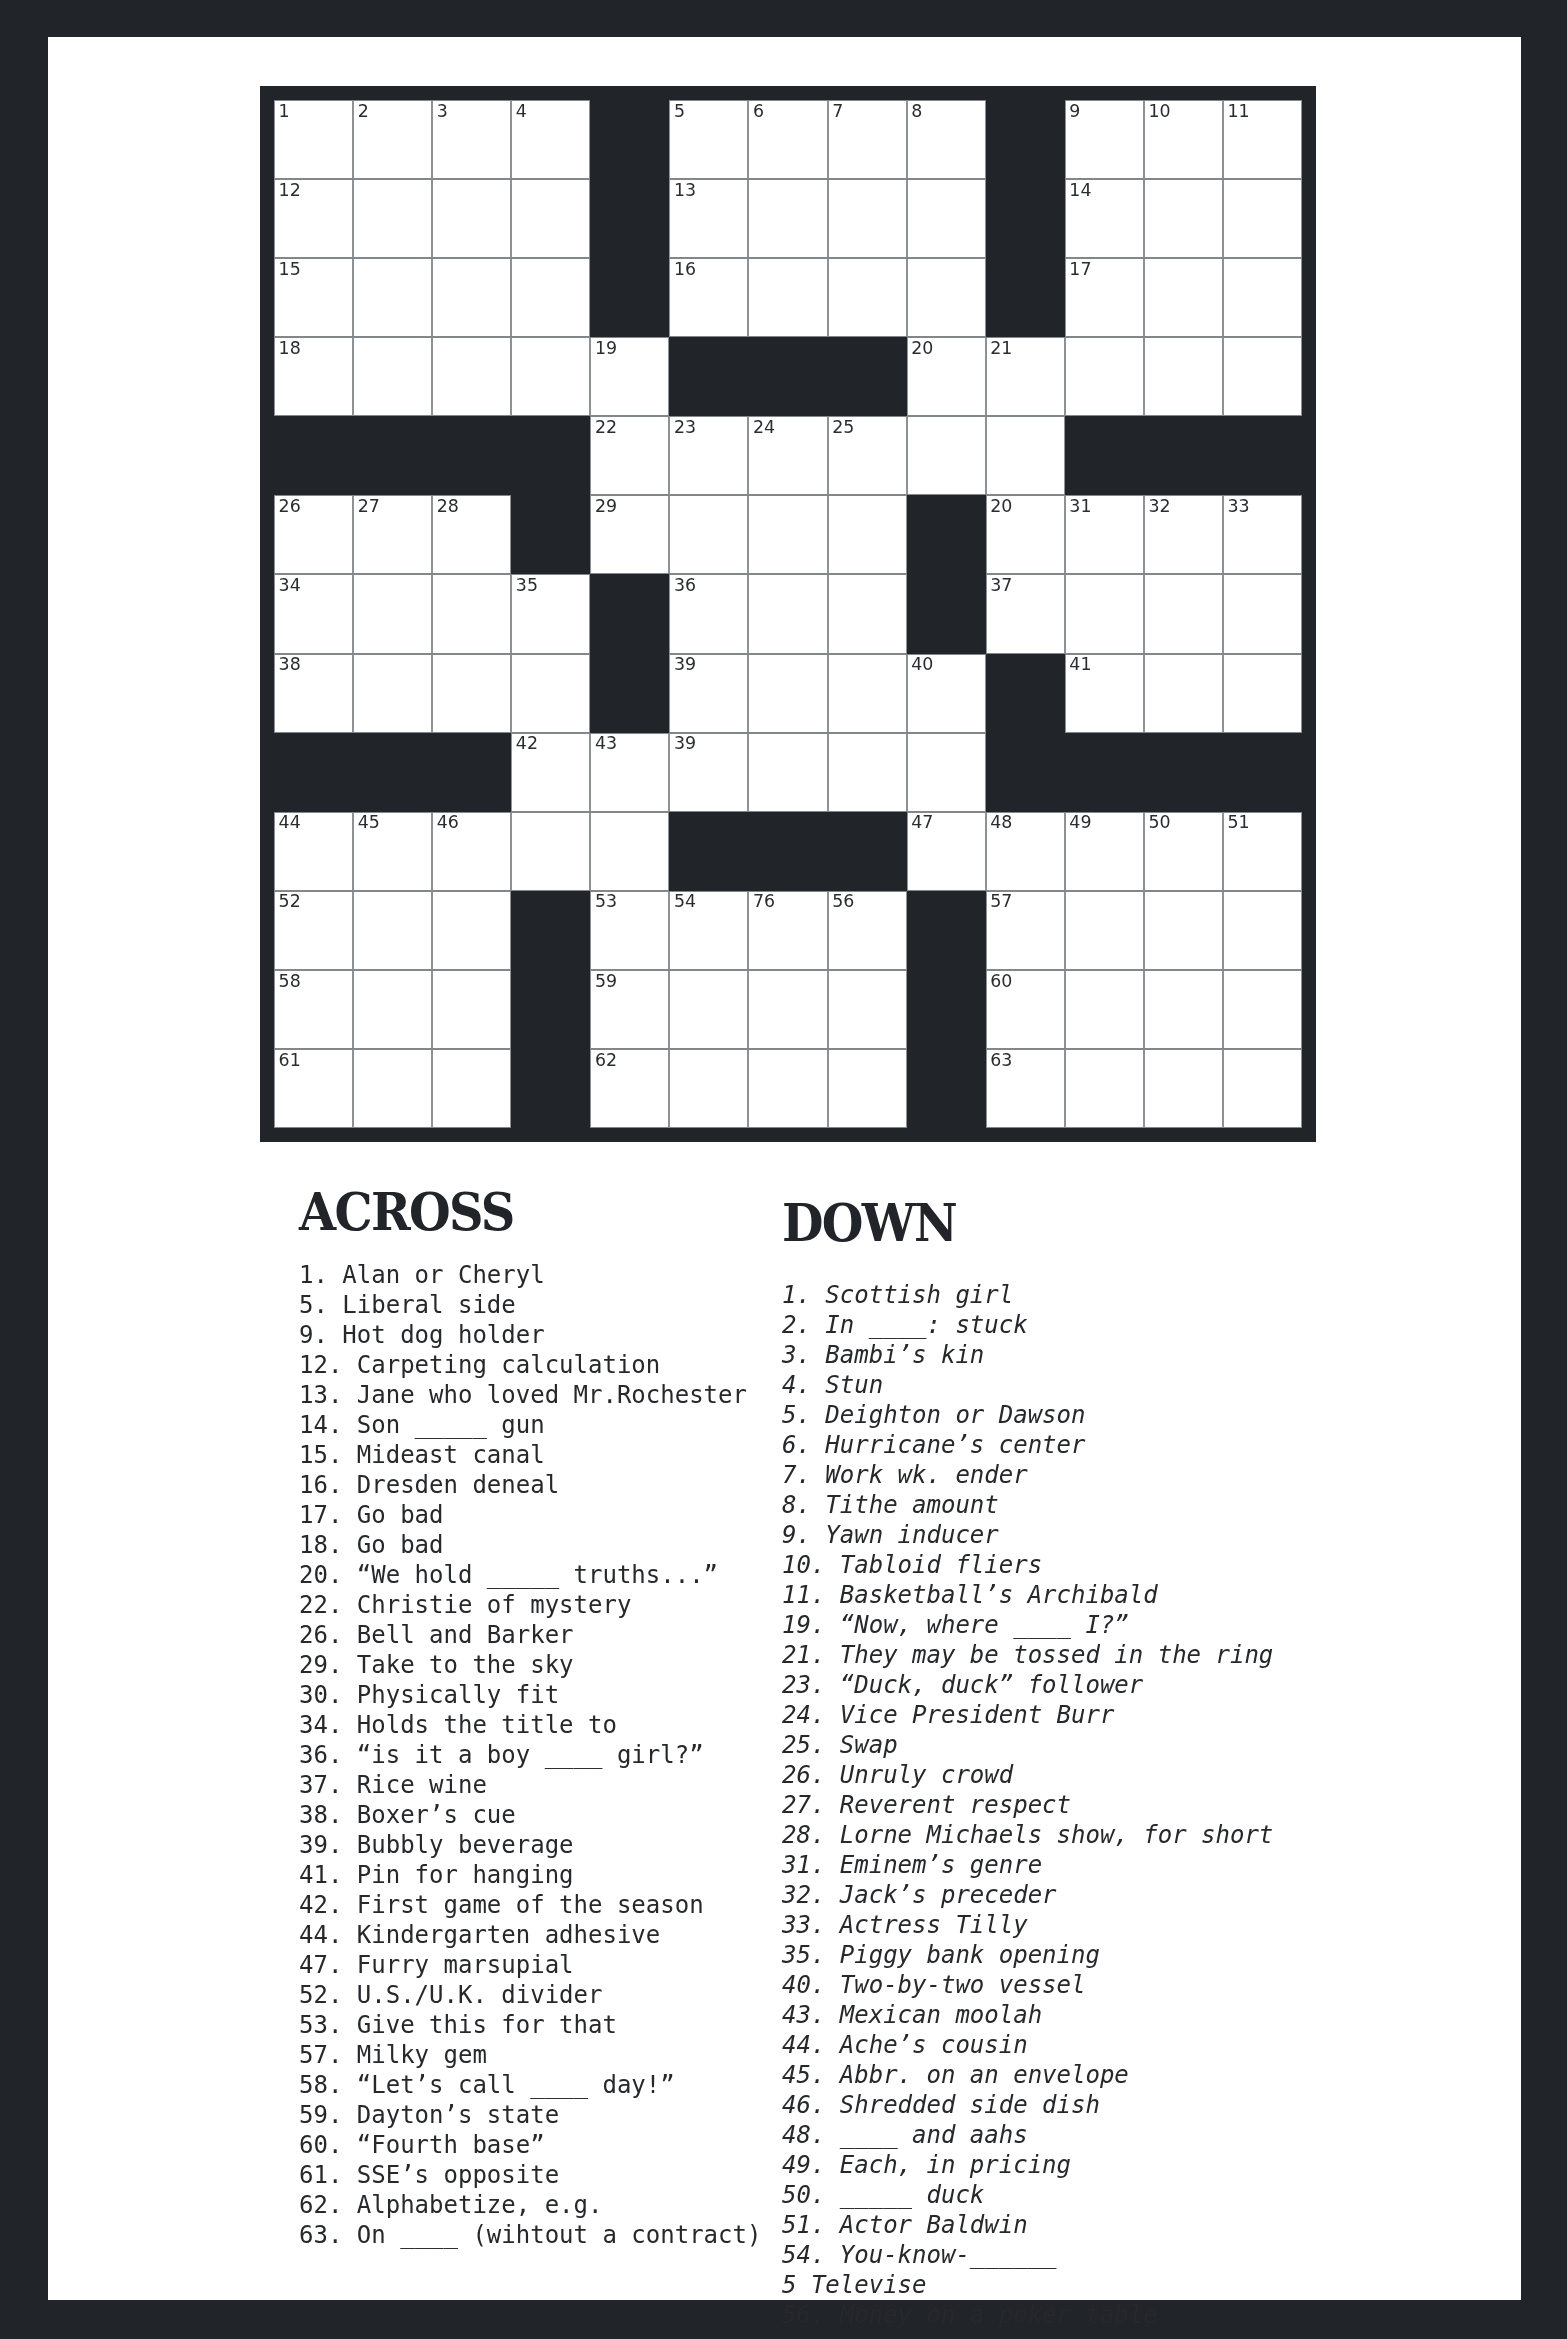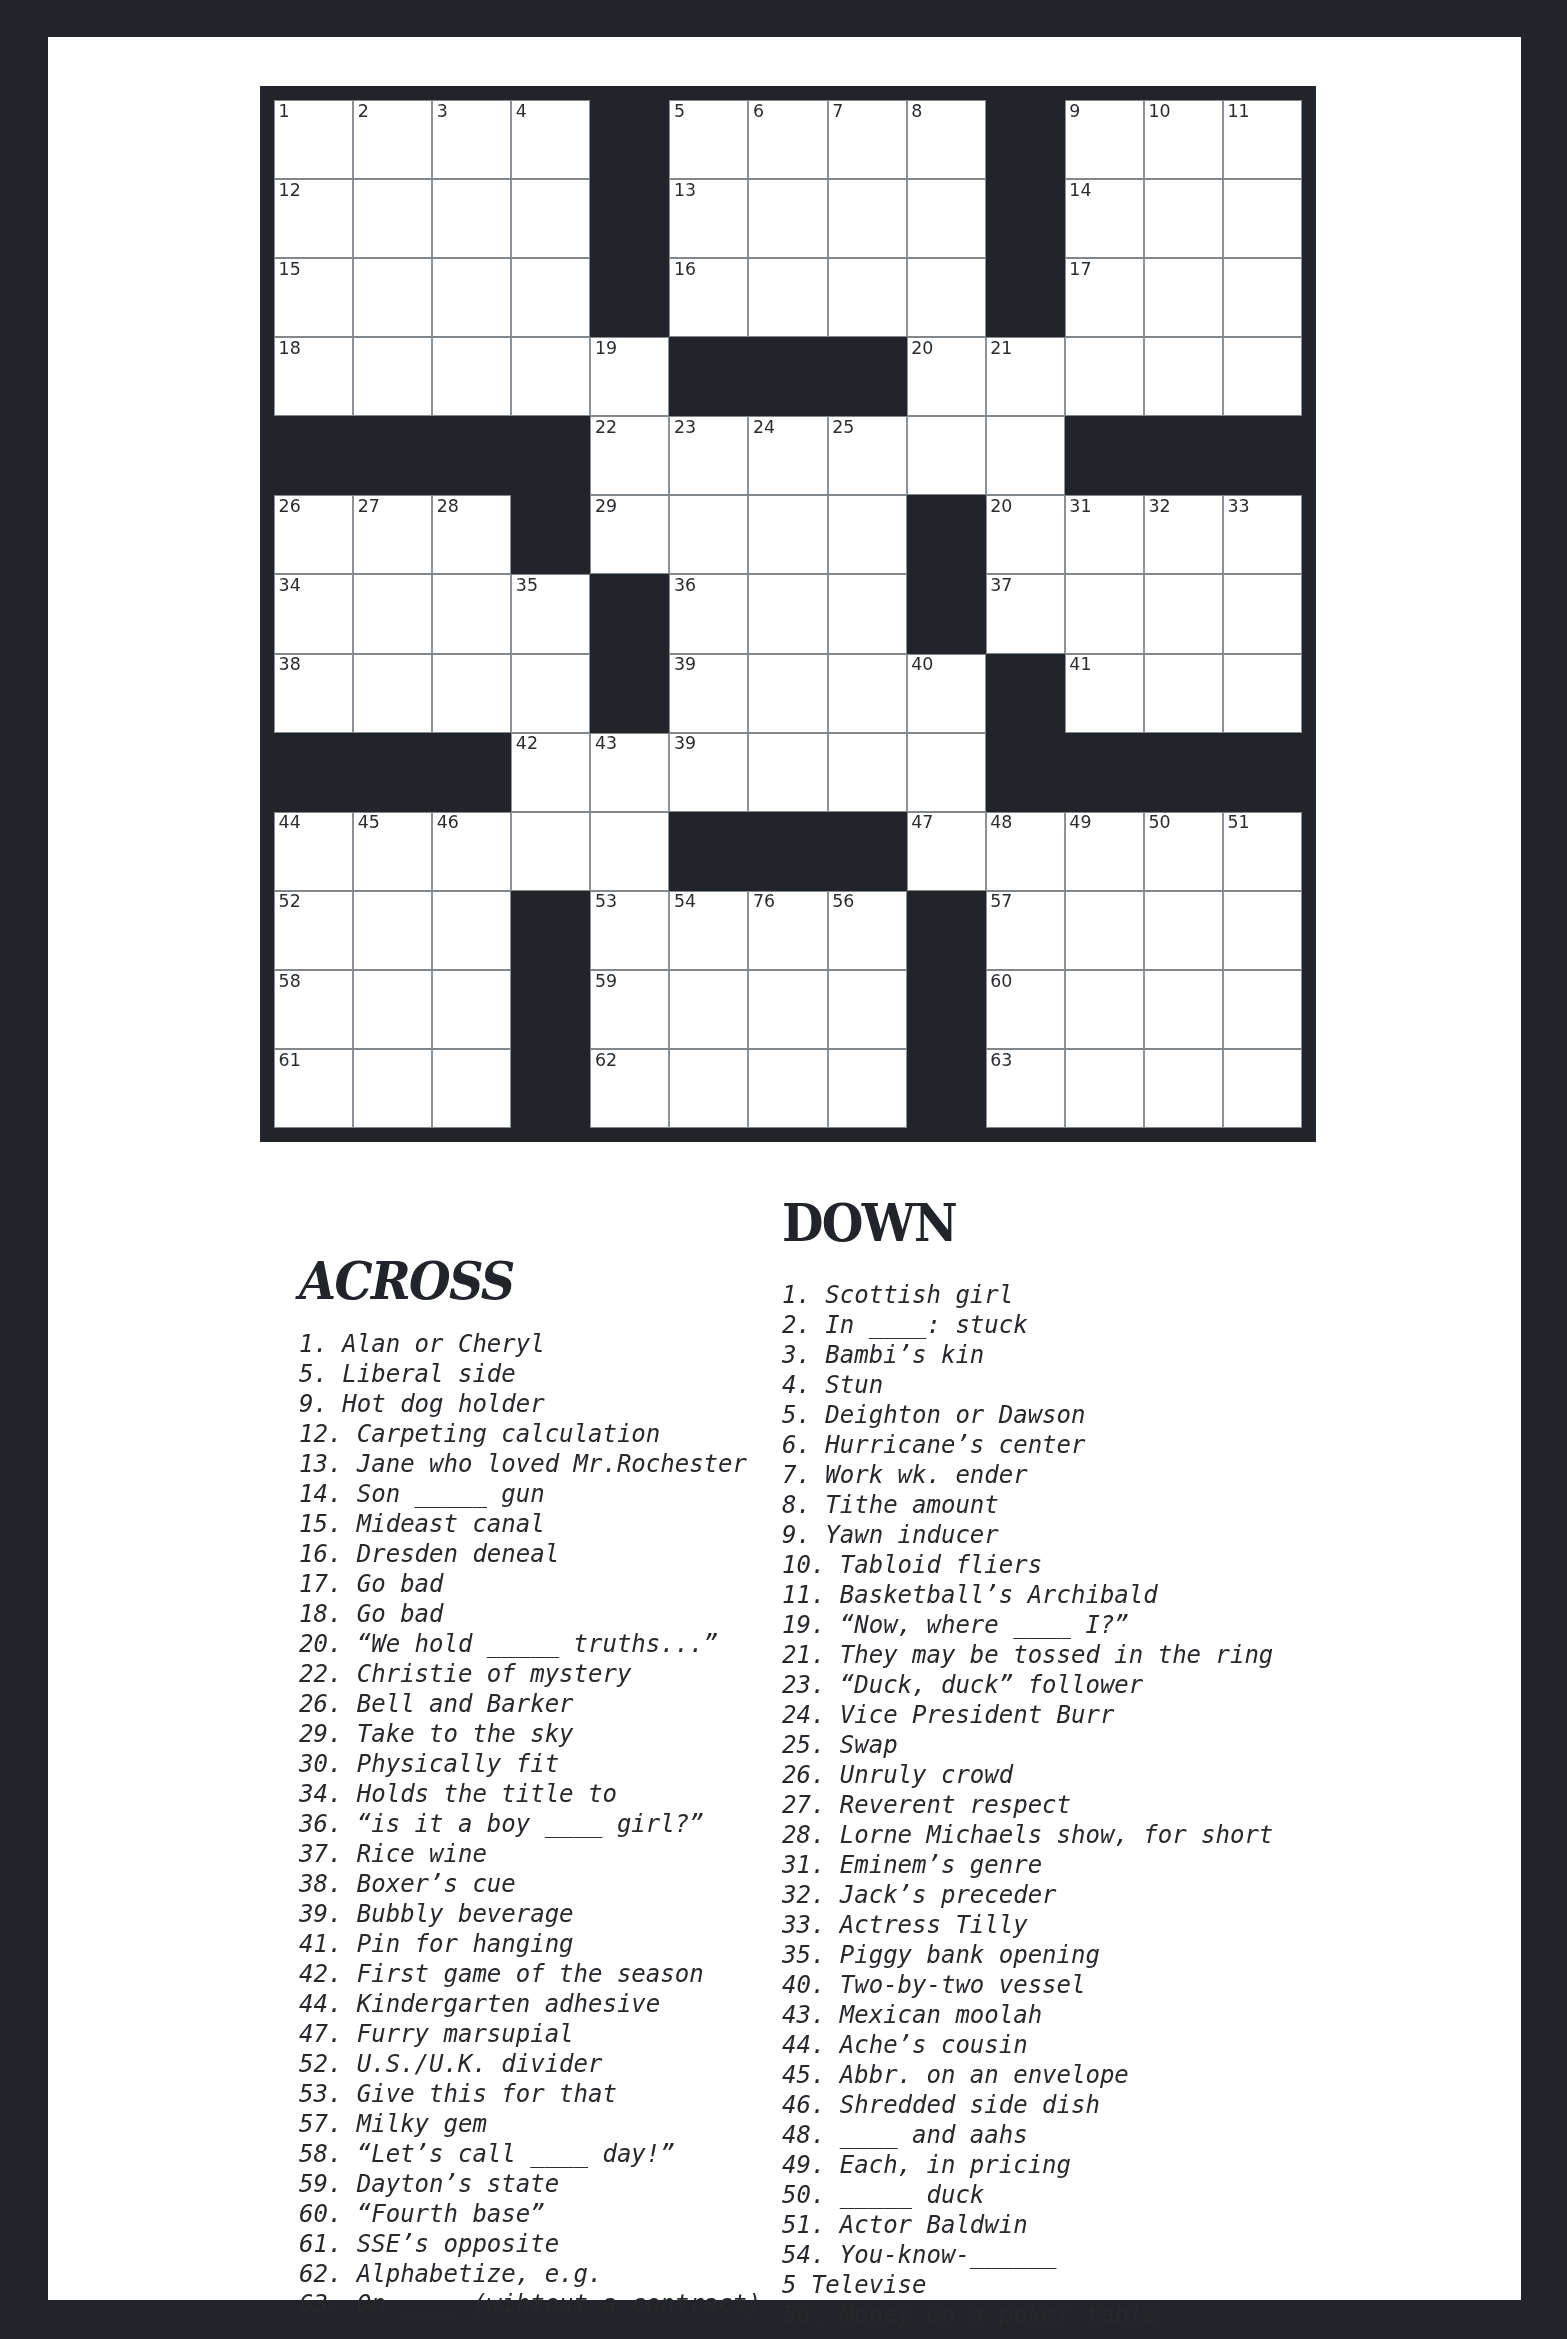--- a/index.html
+++ b/index.html
@@ -38,21 +38,21 @@
   }
   .cell.black{background:var(--ink);box-shadow:none;}
   .cell .num{
     position:absolute;top:2.7px;left:4.6px;
     font-size:17.4px;line-height:1;
     color:var(--num);
     font-family:"DejaVu Sans",sans-serif;
   }
   
   .clues-col{position:absolute;}
-  .clues-across{left:251px;top:1218px;width:484px;font-style:italic;}
+  .clues-across{left:251px;top:1149px;width:484px;}
   .clues-down{left:734px;top:1160px;width:603px;}
   h2.clue-header{
     margin:0;padding:0;
     font-family:"DejaVu Serif",serif;
     font-weight:bold;
     font-size:52px;line-height:52px;
     letter-spacing:-1.8px;
     color:var(--ink);
     transform:scaleX(.92);transform-origin:left;
     white-space:nowrap;

